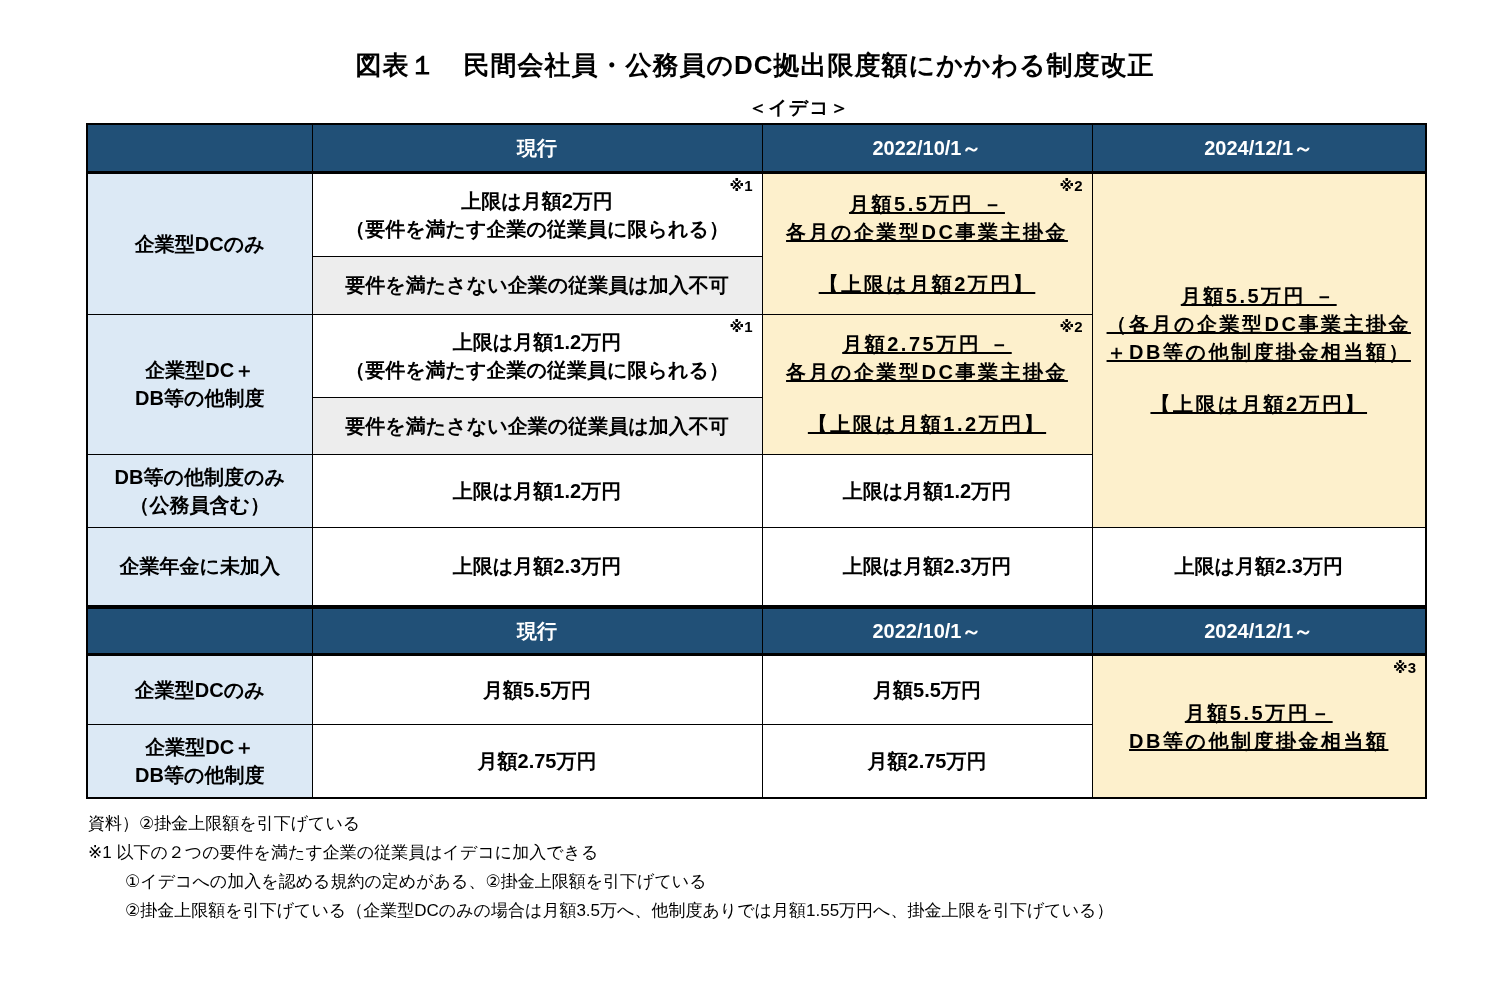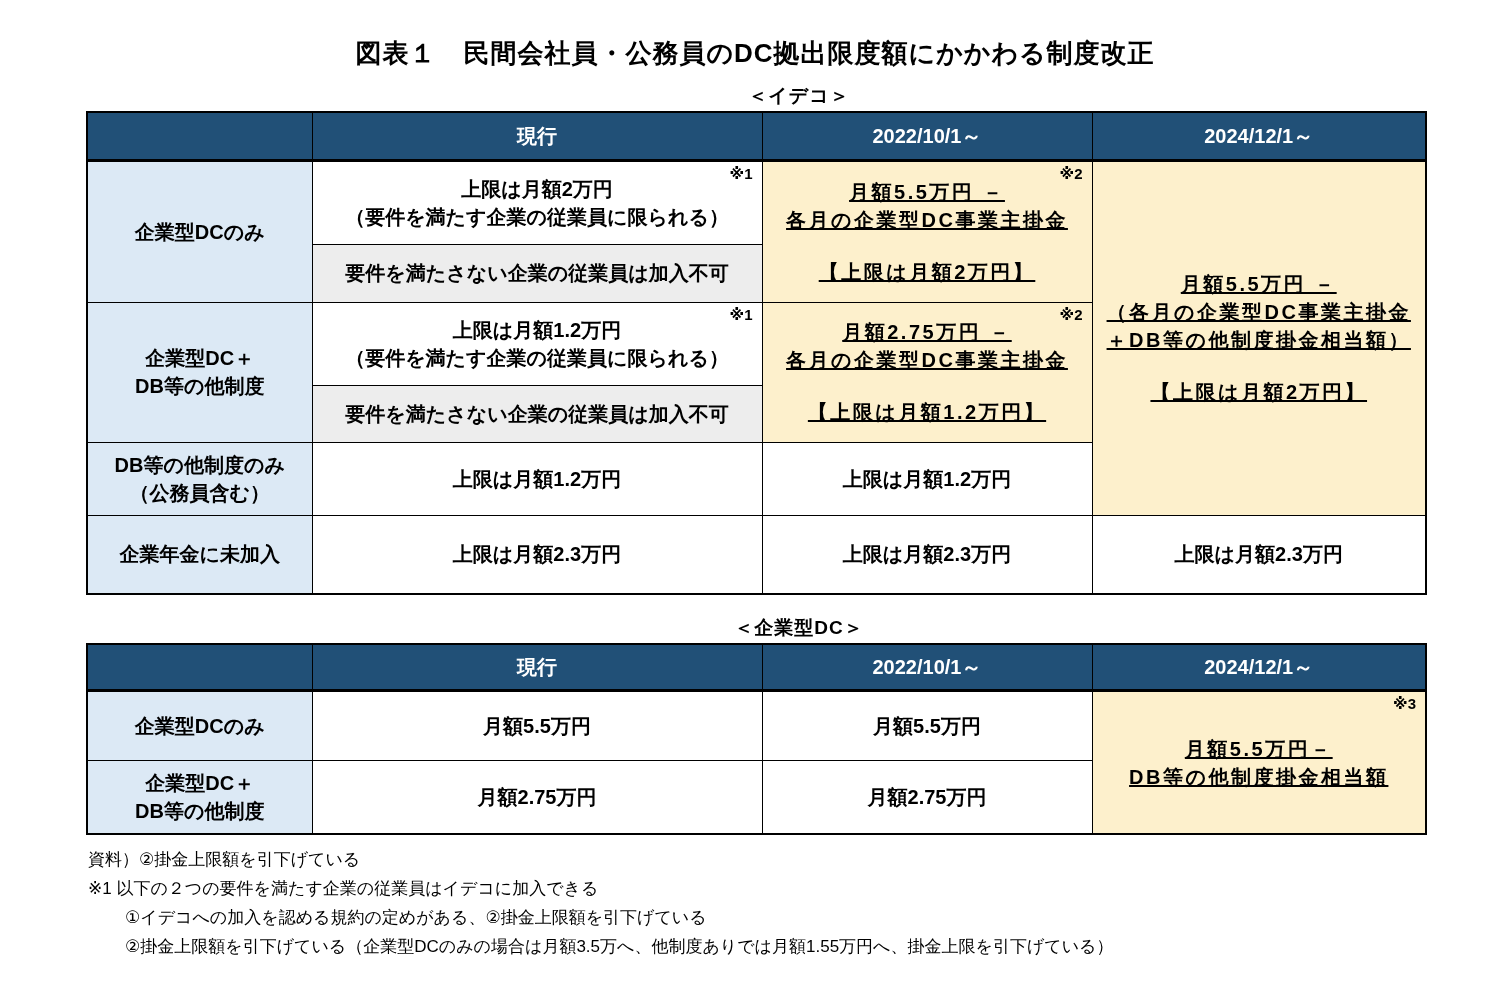--- a/index.html
+++ b/index.html
@@ -12,21 +12,21 @@
   }
   *{box-sizing:border-box;margin:0;padding:0;}
   html,body{background:#ffffff;}
   body{
     font-family:"Liberation Sans","DejaVu Sans",sans-serif;
     color:var(--text);
     width:1510px;height:1008px;overflow:hidden;
   }
   .page{width:1510px;height:1008px;position:relative;background:#fff;}
   .figure-title{
-    padding-top:36px;text-align:center;
+    padding-top:48px;text-align:center;
     font-size:26px;font-weight:bold;letter-spacing:1px;
   }
   .section-label{
     margin:12px 0 2px 88px;font-size:19px;font-weight:bold;letter-spacing:1px;text-align:center;
   }
   table.grid{
     margin-left:86px;width:1339px;
     border-collapse:collapse;table-layout:fixed;
     border:2px solid var(--border);
     font-weight:bold;font-size:20px;
@@ -154,21 +154,20 @@
         <td class="white">
           <div>上限は月額2.3万円</div>
         </td>
         <td class="white">
           <div>上限は月額2.3万円</div>
         </td>
       </tr>
     </tbody>
   </table>
 
-  <div class="section-label" style="margin-top:20px;">＜企業型DC＞</div>
 
   <table class="grid">
     <colgroup>
       <col style="width:225px">
         <col style="width:450px">
         <col style="width:330px">
         <col style="width:334px">
     </colgroup>
     <thead>
       <tr style="height:46px">

